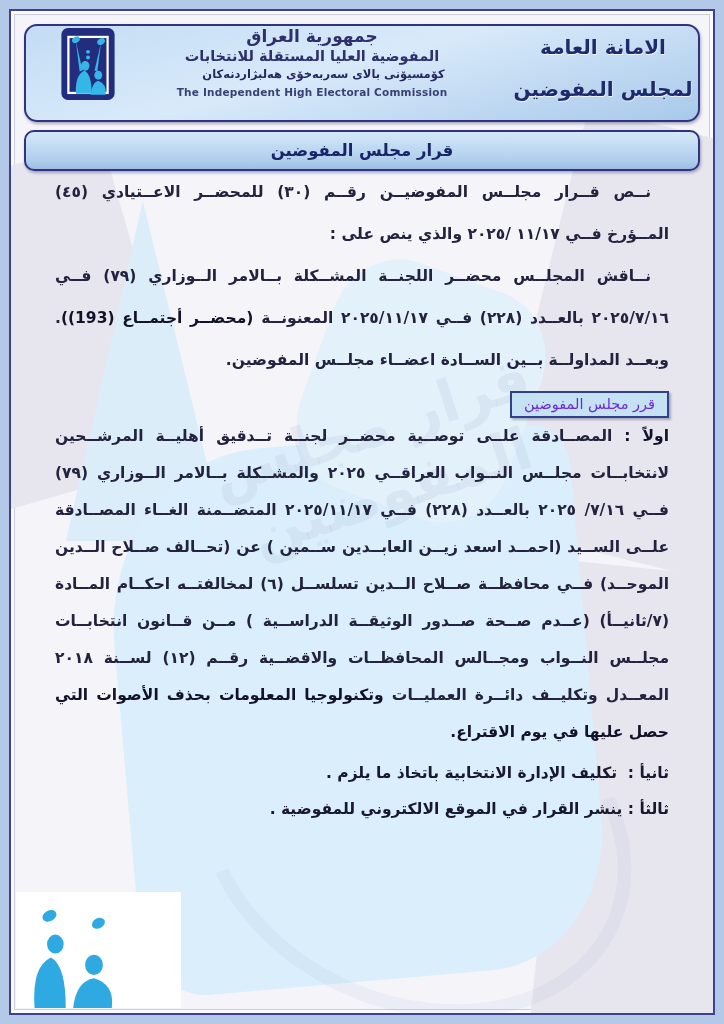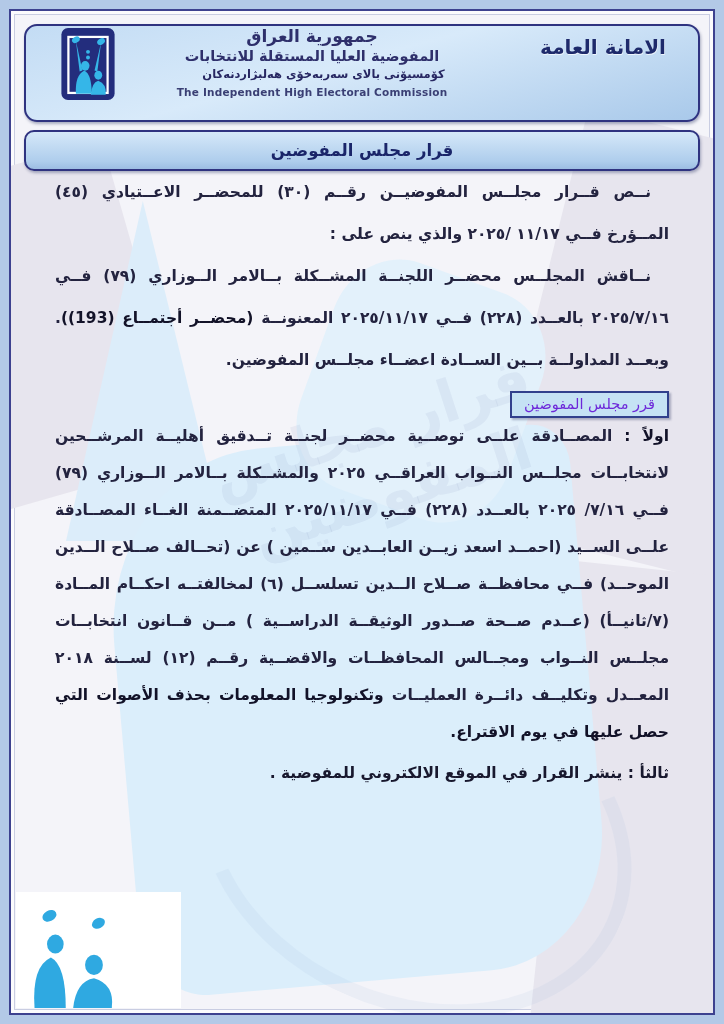--- a/index.html
+++ b/index.html
@@ -129,39 +129,41 @@
         </svg>
       </div>
       <div class="hdr-center">
         <div class="hdr-ar1">جمهورية العراق</div>
         <div class="hdr-ar2">المفوضية العليا المستقلة للانتخابات</div>
         <div class="hdr-ku">كۆمسيۆنى بالاى سەربەخۆى هەلبژاردنەكان</div>
         <div class="hdr-en">The Independent High Electoral Commission</div>
       </div>
       <div class="hdr-right">
         <div class="l">الامانة العامة</div>
+        <div class="l">لمجلس المفوضين</div>
       </div>
     </div>
 
     <div class="title-bar">
       <span class="t">قرار مجلس المفوضين</span>
     </div>
 
     <div class="doc">
 
       <p class="p1">نــص قــرار مجلــس المفوضيــن رقــم (٣٠) للمحضــر الاعــتيادي (٤٥) المــؤرخ فــي ١١/١٧ /٢٠٢٥ والذي ينص على :</p>
 
       <p class="p2"><span>نــاقش المجلــس محضــر اللجنــة المشــكلة بــالامر الــوزاري (٧٩) فــي ٢٠٢٥/٧/١٦ بالعــدد (٢٢٨) فــي ٢٠٢٥/١١/١٧ المعنونــة </span><span class="b">(محضــر أجتمــاع (193))</span><span>. وبعــد المداولــة بــين الســادة اعضــاء مجلــس المفوضين.</span></p>
 
       <div class="badge-row">
         <span class="badge">قرر مجلس المفوضين</span>
       </div>
 
       <p class="first"><span class="b">اولاً :</span><span> المصــادقة علــى توصــية محضــر لجنــة تــدقيق أهليــة المرشــحين لانتخابــات مجلــس النــواب العراقــي ٢٠٢٥ والمشــكلة بــالامر الــوزاري (٧٩) فــي ٧/١٦/ ٢٠٢٥ بالعــدد (٢٢٨) فــي ٢٠٢٥/١١/١٧ المتضــمنة الغــاء المصــادقة علــى الســيد (احمــد اسعد زيــن العابــدين ســمين ) عن (تحــالف صــلاح الــدين الموحــد) فــي محافظــة صــلاح الــدين تسلســل (٦) لمخالفتــه احكــام المــادة (٧/ثانيــأ) (عــدم صــحة صــدور الوثيقــة الدراســية ) مــن قــانون انتخابــات مجلــس النــواب ومجــالس المحافظــات والاقضــية رقــم (١٢) لســنة ٢٠١٨ المعــدل وتكليــف دائــرة العمليــات </span><span class="b">وتكنولوجيا المعلومات بحذف الأصوات التي حصل عليها في يوم الاقتراع.</span></p>
 
       <div class="items">
+        <p>ثانيأ :&nbsp; تكليف الإدارة الانتخابية باتخاذ ما يلزم .</p>
         <p>ثالثأ : ينشر القرار في الموقع الالكتروني للمفوضية .</p>
       </div>
 
 
     </div>
   </div>
 </div>
 
 </body></html>

